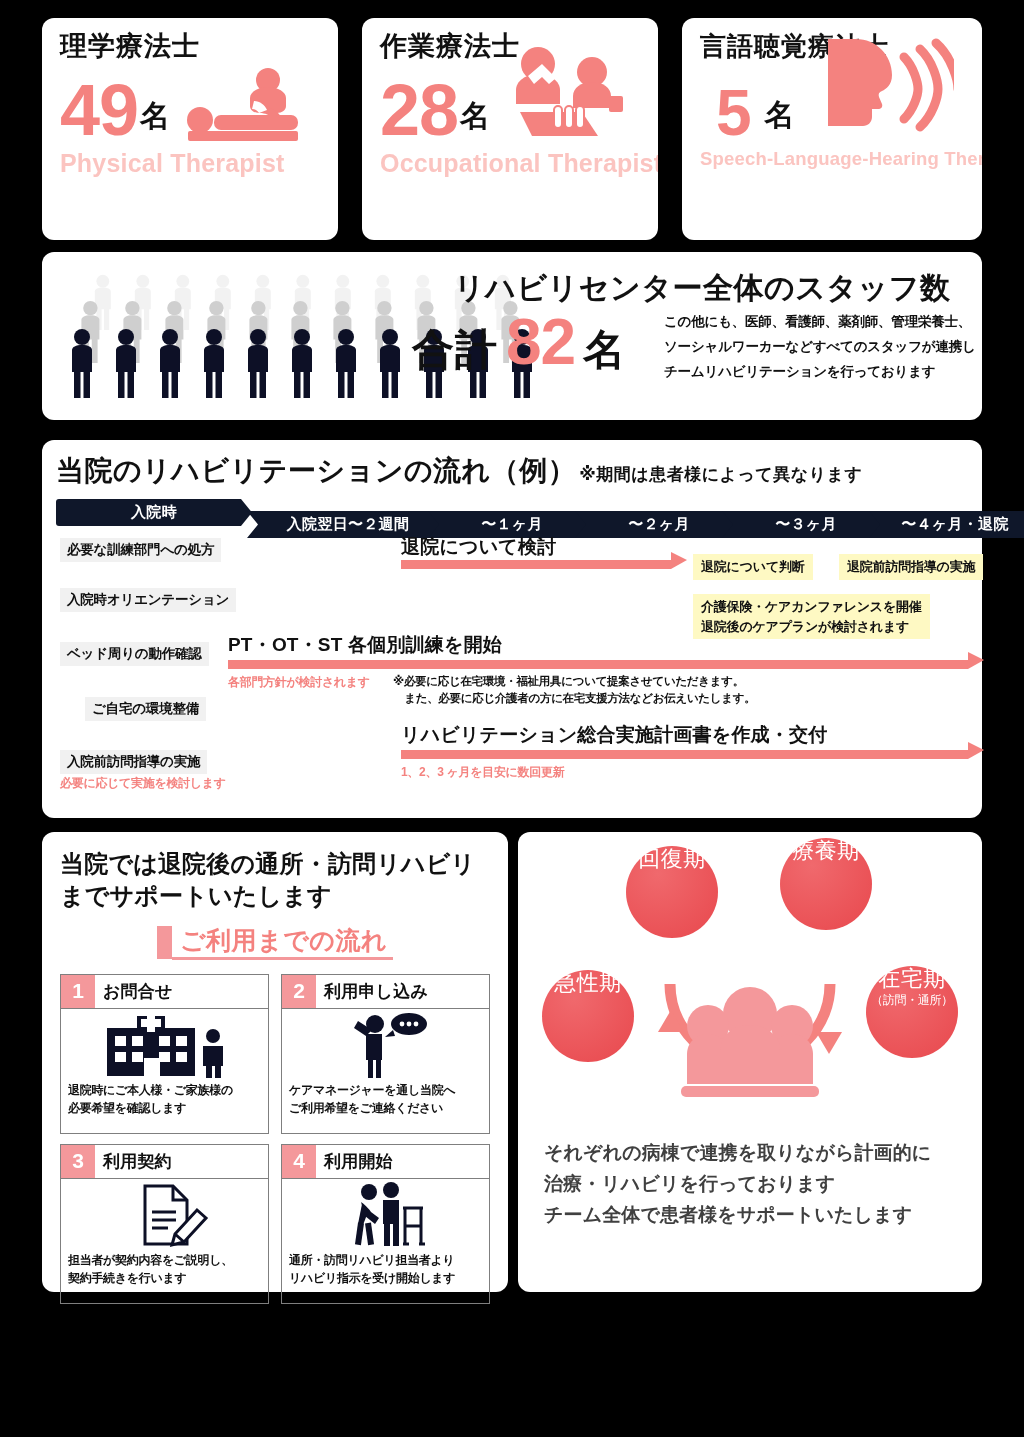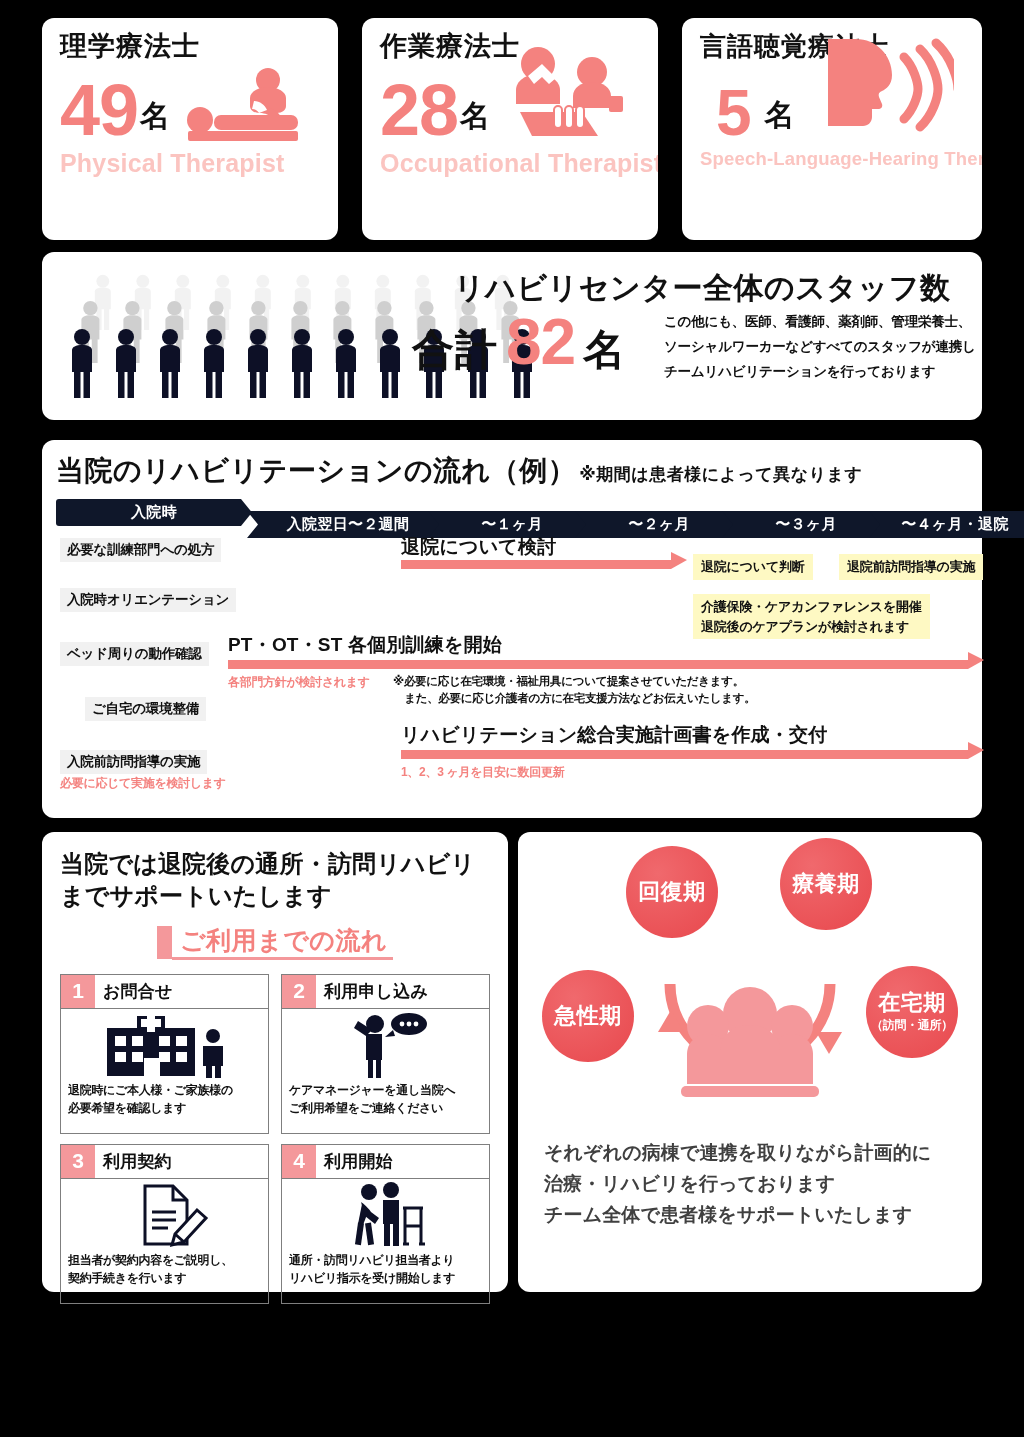--- a/index.html
+++ b/index.html
@@ -69,21 +69,21 @@
   .step{border:1.5px solid #7F7F7F;position:relative;height:160px;box-sizing:border-box;}
   .step .sh{display:flex;align-items:stretch;height:33px;border-bottom:1.5px solid #7F7F7F;}
   .step .snum{width:34px;background:#F4989B;color:#fff;font-size:21px;font-weight:700;display:flex;align-items:center;justify-content:center;}
   .step .stitle{flex:1;display:flex;align-items:center;padding-left:8px;font-size:17px;font-weight:700;color:#111;letter-spacing:.2px;white-space:nowrap;}
   .step .sicon{height:72px;display:flex;align-items:center;justify-content:center;}
   .step .sdesc{font-size:12px;font-weight:700;color:#111;line-height:1.55;padding:0 7px;letter-spacing:-.3px;}
 
   
   .rightcard{left:518px;top:832px;width:464px;height:460px;padding:0;}
   .cyclewrap{position:relative;width:464px;height:300px;}
-  .bubble{position:absolute;border-radius:50%;display:flex;flex-direction:column;align-items:center;justify-content:center;color:#fff;font-weight:700;text-align:center;}
+  .bubble{position:absolute;border-radius:50%;display:flex;flex-direction:column;align-items:center;justify-content:flex-start;color:#fff;font-weight:400;text-align:center;}
   .bubble .b1{font-size:22px;letter-spacing:.5px;line-height:1.15;}
   .bubble .b2{font-size:12px;letter-spacing:-.3px;margin-top:1px;}
   .rc-foot{padding:6px 24px 0 26px;font-size:19px;font-weight:700;color:#404040;line-height:1.62;letter-spacing:.1px;}
 </style>
 </head>
 <body>
 
 <div class="page">
 
   <div class="card tcard tc1">

